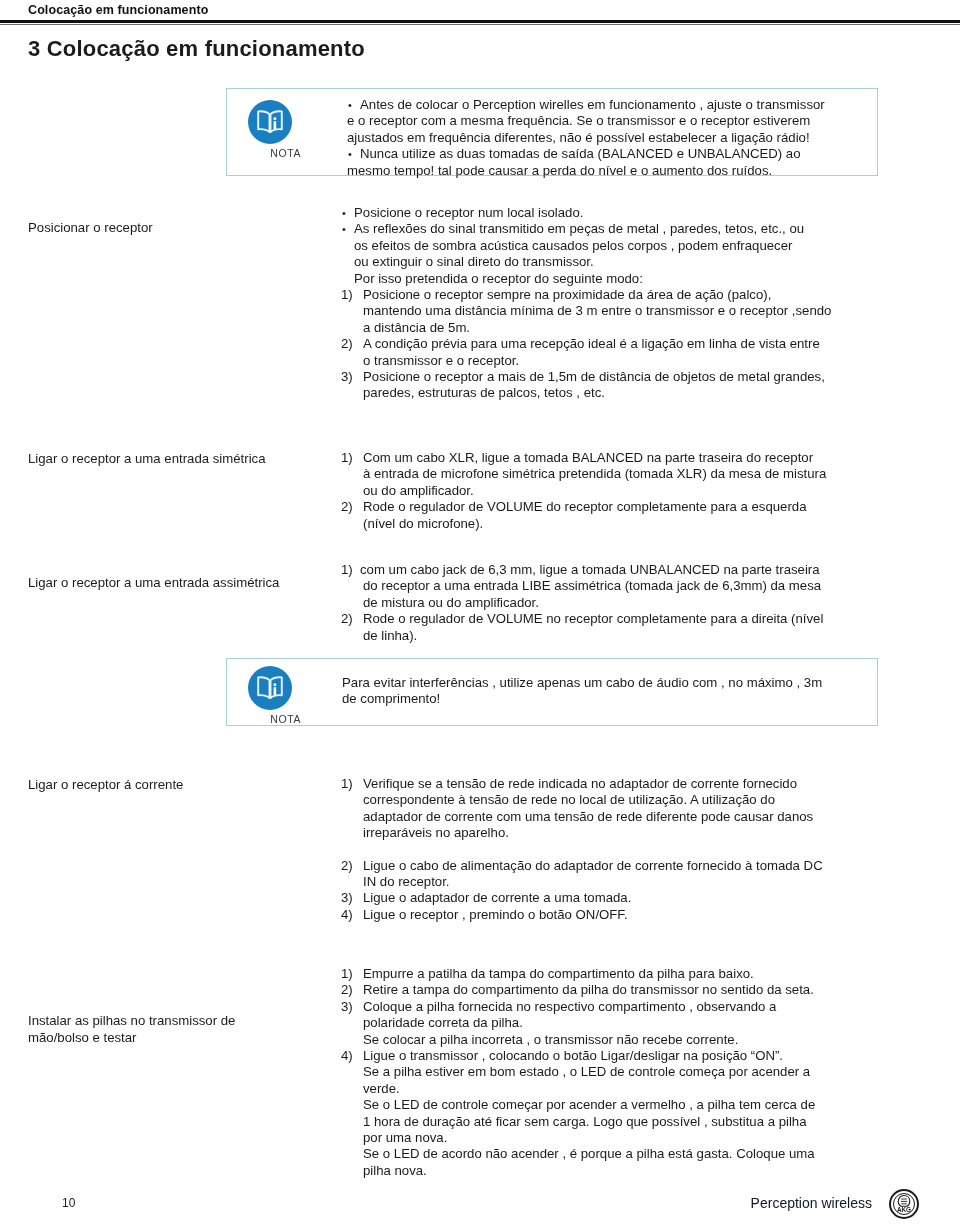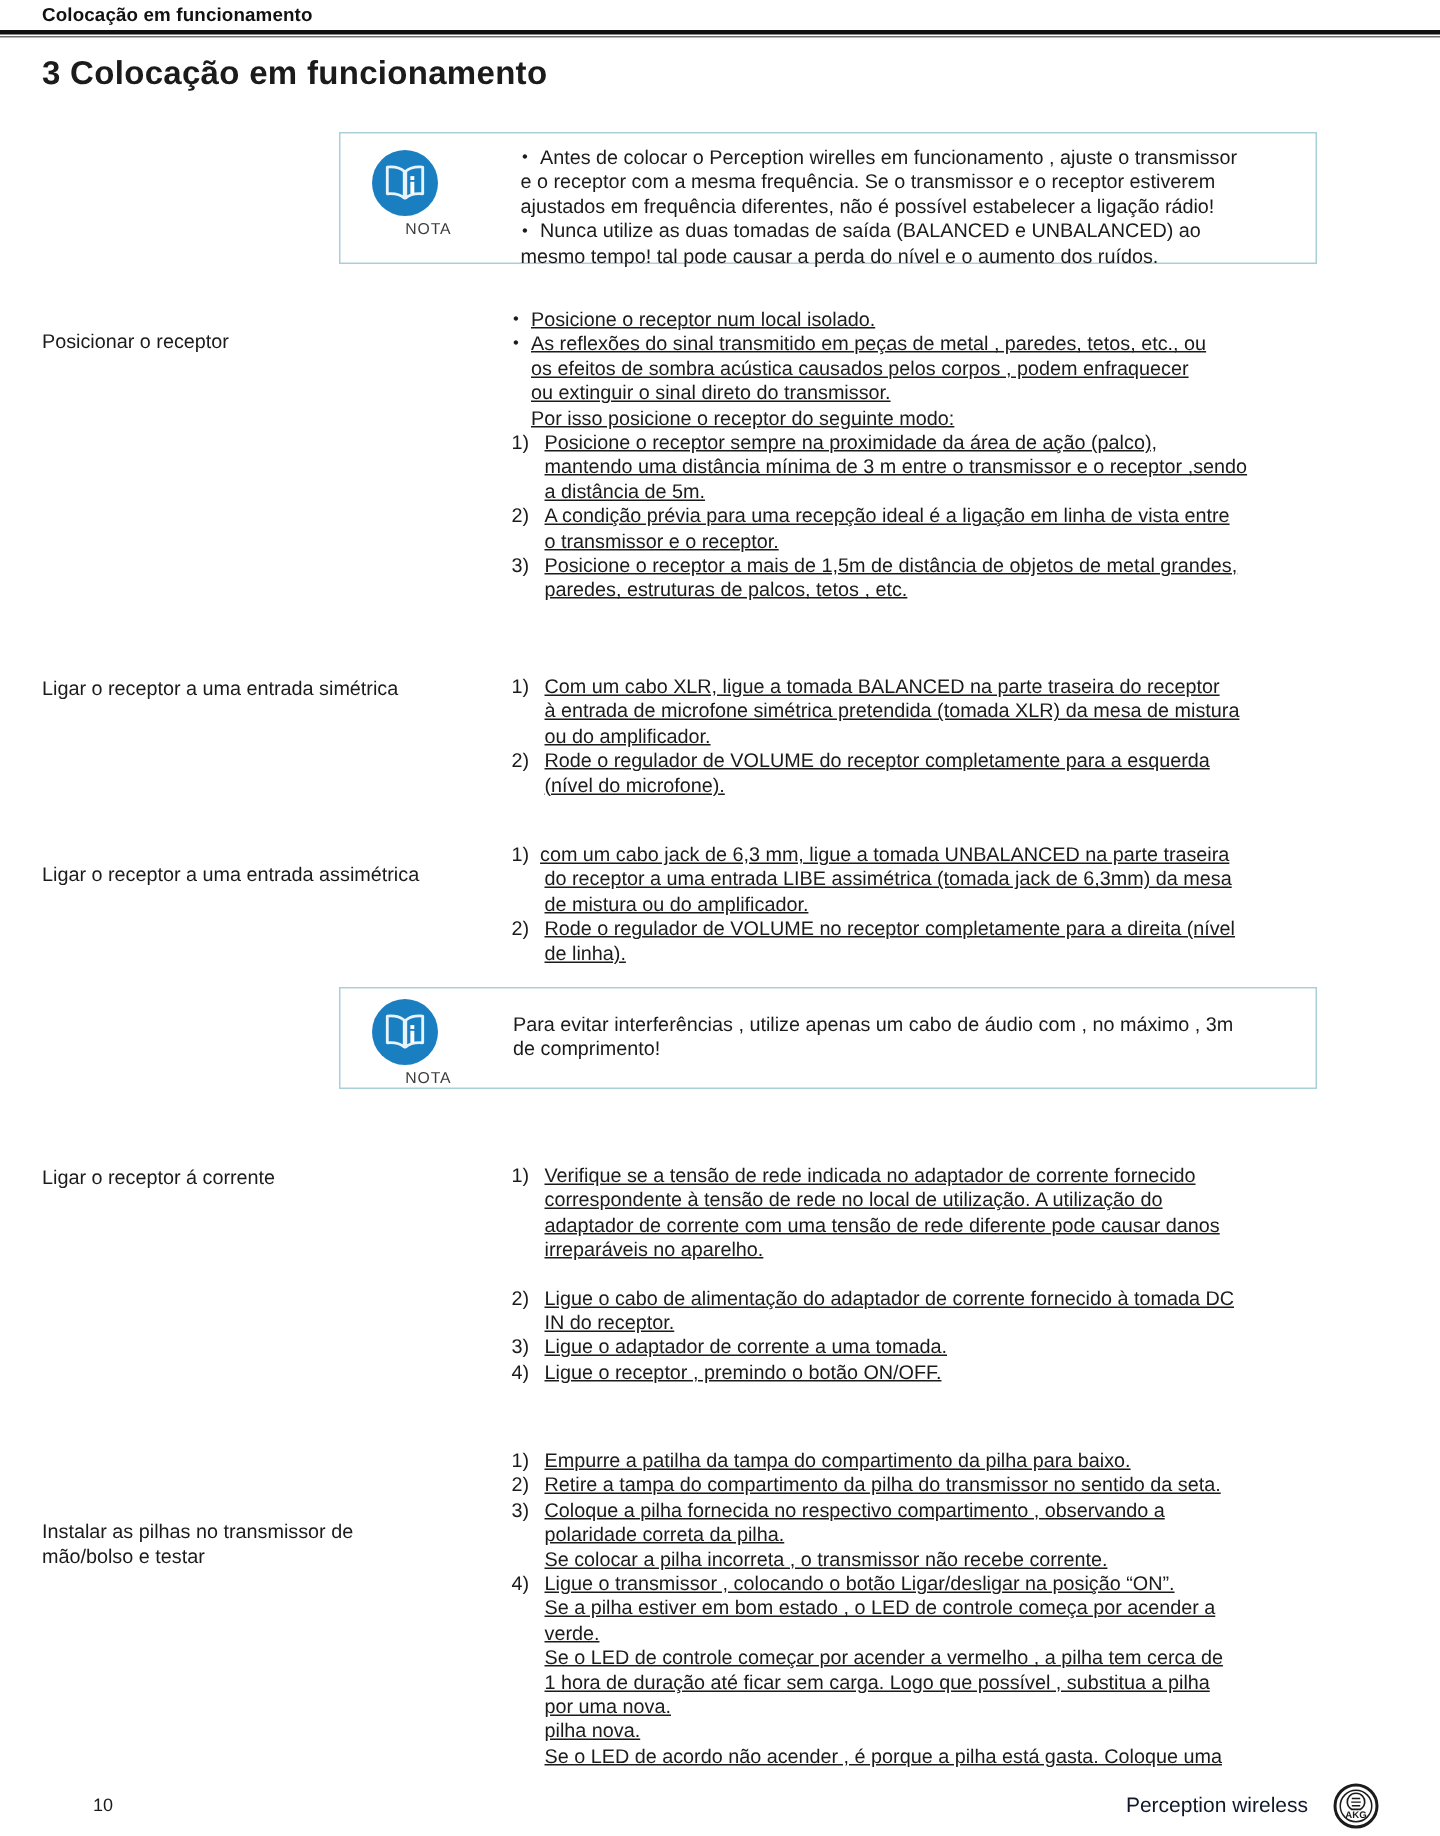--- a/index.html
+++ b/index.html
@@ -120,21 +120,20 @@
 
   
   .row-label {
     position: absolute;
     font-size: 13.2px;
     line-height: 17px;
     color: #1b1b1b;
   }
   .row-body {
     position: absolute;
-    text-decoration: underline;
   }
 
   
   .footer-page {
     position: absolute;
     left: 62px; top: 1196px;
     font-size: 12px;
     color: #1b1b1b;
   }
   .footer-brand {
@@ -190,21 +189,21 @@
 
 <div class="row-body body-text" style="left:341px; top:205px; width:575px;">
   <div class="hang-bullet">
     <span>Posicione o receptor num local isolado.</span>
   </div>
   <div class="hang-bullet">
     <span>As reflexões do sinal transmitido em peças de metal , paredes, tetos, etc., ou</span>
   </div>
   <div class="indent-13">os efeitos de sombra acústica causados pelos corpos , podem enfraquecer</div>
   <div class="indent-13">ou extinguir o sinal direto do transmissor.</div>
-  <div class="indent-13">Por isso posicione o receptor do seguinte modo:</div>
+  <div class="indent-13">Por isso pretendida o receptor do seguinte modo:</div>
 
   <div class="hang-num">
     <span class="num">1)</span>
     <span>Posicione o receptor sempre na proximidade da área de ação (palco),</span>
   </div>
   <div class="indent">mantendo uma distância mínima de 3 m entre o transmissor e o receptor ,sendo</div>
   <div class="indent">a distância de 5m.</div>
 
   <div class="hang-num">
     <span class="num">2)</span>
@@ -326,22 +325,22 @@
 
   <div class="hang-num">
     <span class="num">4)</span>
     <span>Ligue o transmissor , colocando o botão Ligar/desligar na posição “ON”.</span>
   </div>
   <div class="indent">Se a pilha estiver em bom estado , o LED de controle começa por acender a</div>
   <div class="indent">verde.</div>
   <div class="indent">Se o LED de controle começar por acender a vermelho , a pilha tem cerca de</div>
   <div class="indent">1 hora de duração até ficar sem carga. Logo que possível , substitua a pilha</div>
   <div class="indent">por uma nova.</div>
+  <div class="indent">Se o LED de acordo não acender , é porque a pilha está gasta. Coloque uma</div>
   <div class="indent">pilha nova.</div>
-  <div class="indent">Se o LED de acordo não acender , é porque a pilha está gasta. Coloque uma</div>
 </div>
 
 <div class="footer-page">10</div>
 <div class="footer-brand">Perception wireless</div>
 <div class="footer-logo">
   <svg width="32" height="32" viewBox="0 0 32 32">
     <circle cx="16" cy="16" r="14" fill="none" stroke="#1b1b1b" stroke-width="2"></circle>
     <circle cx="16" cy="16" r="10.5" fill="none" stroke="#1b1b1b" stroke-width="1"></circle>
     <path d="M16 7.5 C12.2 7.5 10.2 10.4 10.2 13.4 C10.2 15.6 11.4 17.2 13.0 18.2
              L19.0 18.2 C20.6 17.2 21.8 15.6 21.8 13.4 C21.8 10.4 19.8 7.5 16 7.5 Z" fill="none" stroke="#1b1b1b" stroke-width="1.1"></path>

